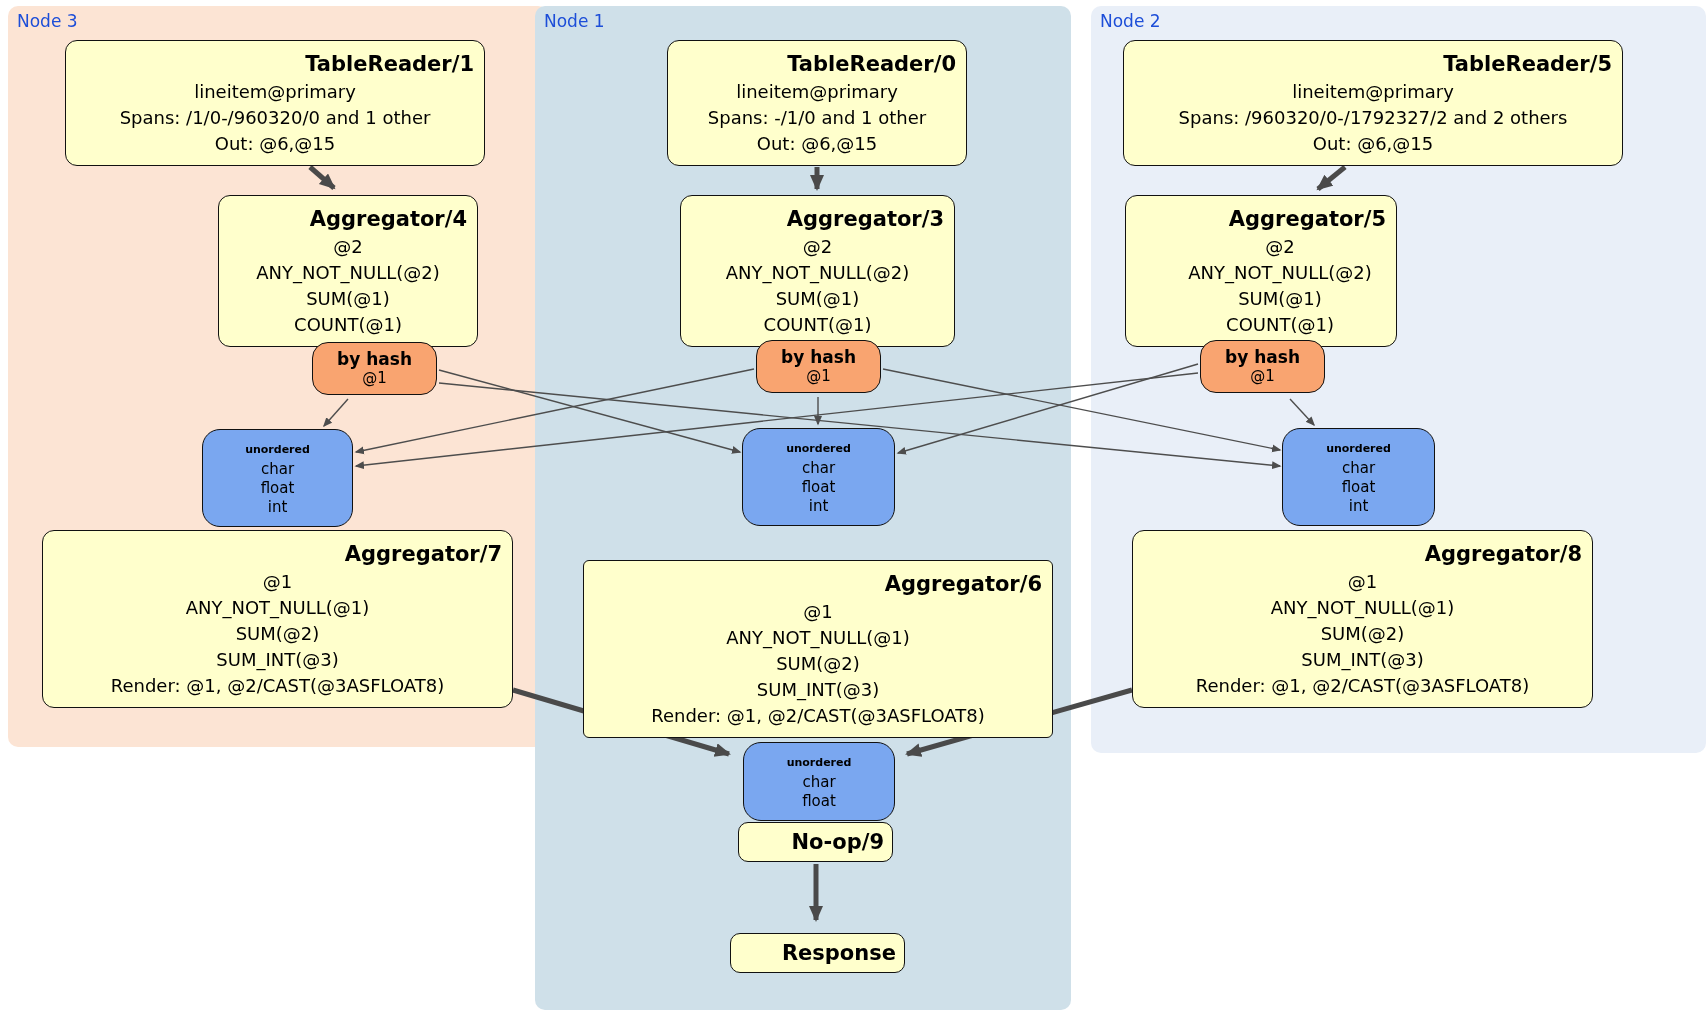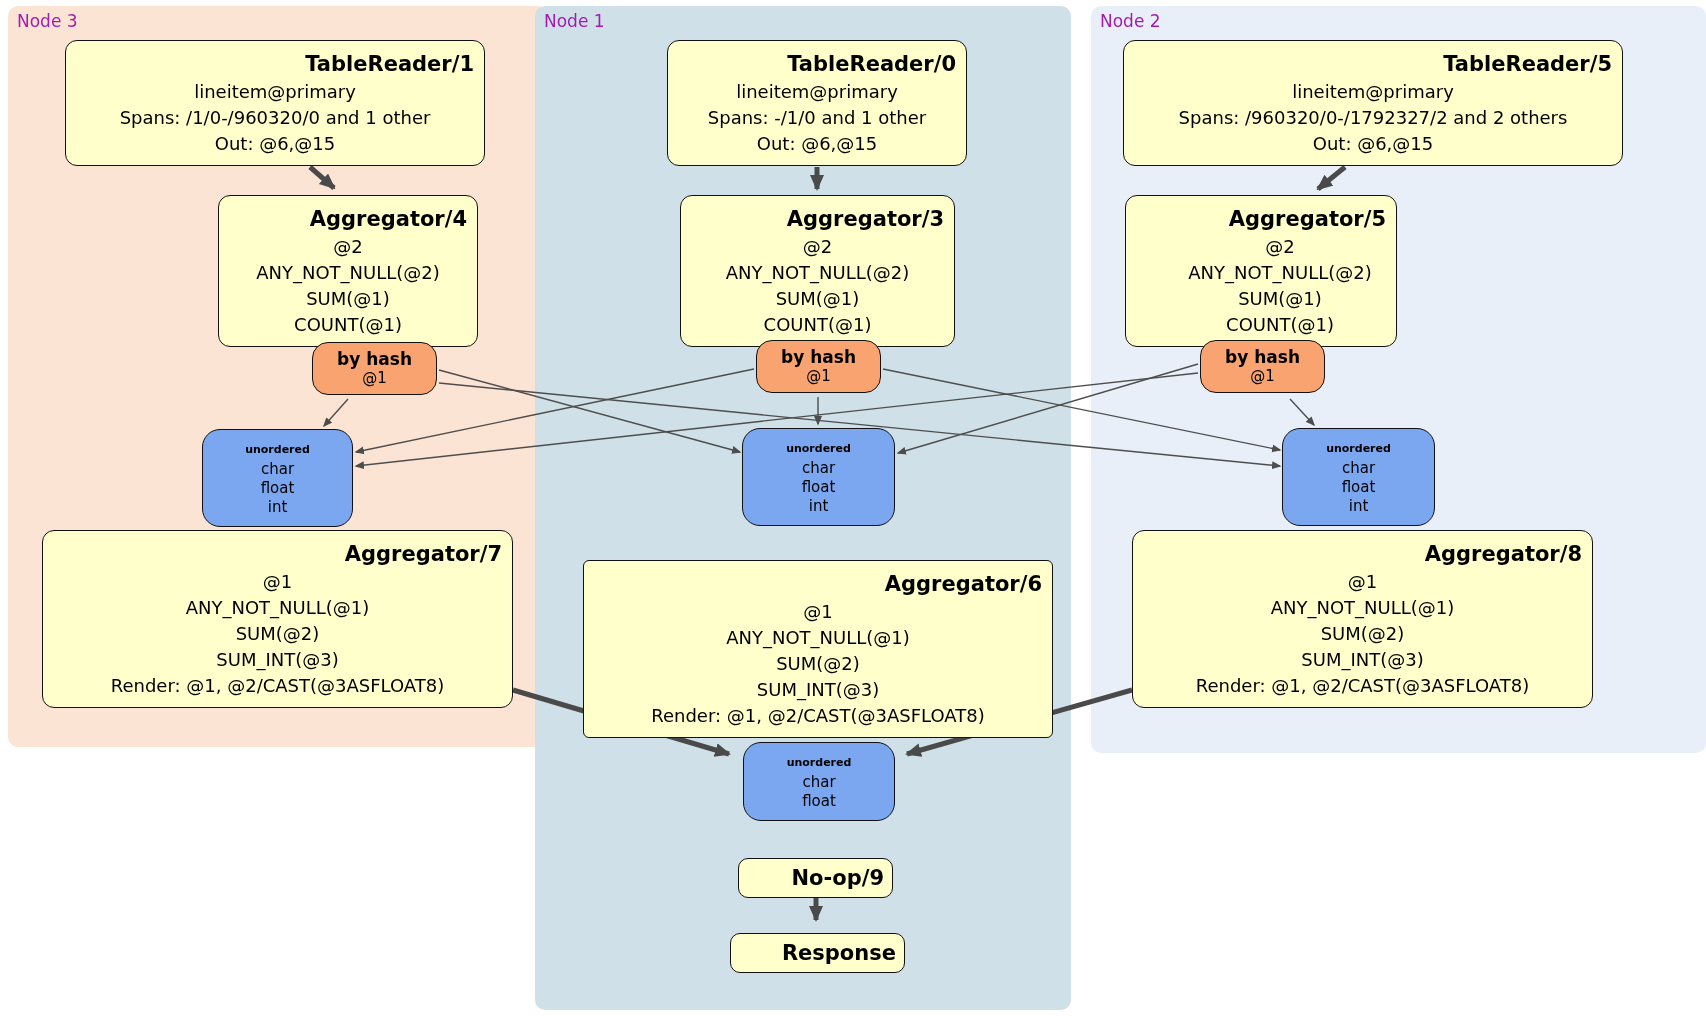--- a/index.html
+++ b/index.html
@@ -6,21 +6,21 @@
     --node3-bg:#fce4d4; --node1-bg:#cfe0e9; --node2-bg:#e9eff8;
     --box-yellow:#ffffcc; --router-orange:#f9a470; --sync-blue:#7aa7f0;
     --edge-thin:#4d4d4d; --edge-thick:#4a4a4a; --box-border:#111111;
   }
   html,body{margin:0;padding:0;background:#ffffff;}
   .canvas{
     position:relative;width:1706px;height:1016px;overflow:hidden;background:#ffffff;
     font-family:"DejaVu Sans","Liberation Sans",sans-serif;color:#000;
   }
   .region{position:absolute;border-radius:10px;z-index:0;}
-  .region-label{position:absolute;left:9px;top:5px;font-size:17px;color:#a21caf;white-space:nowrap;}
+  .region-label{position:absolute;left:9px;top:5px;font-size:17px;color:#1d4ed8;white-space:nowrap;}
   .edges{position:absolute;left:0;top:0;z-index:1;}
   .box{
     position:absolute;box-sizing:border-box;z-index:2;text-align:center;
     background:var(--box-yellow);border:1.5px solid var(--box-border);
     border-radius:12px;padding:8px 10px;white-space:nowrap;
   }
   .box .title{font-size:21px;line-height:30px;font-weight:700;text-align:right;}
   .box .line{font-size:18px;line-height:26px;}
   .router{
     position:absolute;box-sizing:border-box;z-index:3;text-align:center;
@@ -178,20 +178,20 @@
     <div class="line">SUM(@2)</div>
     <div class="line">SUM_INT(@3)</div>
     <div class="line">Render: @1, @2/CAST(@3ASFLOAT8)</div>
   </div>
 
   <div class="sync" style="left:743px;top:742px;width:152px;">
     <div class="title">unordered</div>
     <div class="line">char</div>
     <div class="line">float</div>
   </div>
-  <div class="box small-box" style="left:738px;top:822px;width:155px;margin-top:36px;">
+  <div class="box small-box" style="left:738px;top:822px;width:155px;">
     <div class="title">No-op/9</div>
   </div>
   <div class="box small-box" style="left:730px;top:933px;width:175px;">
     <div class="title">Response</div>
   </div>
 
 </div>
 
 </body></html>

